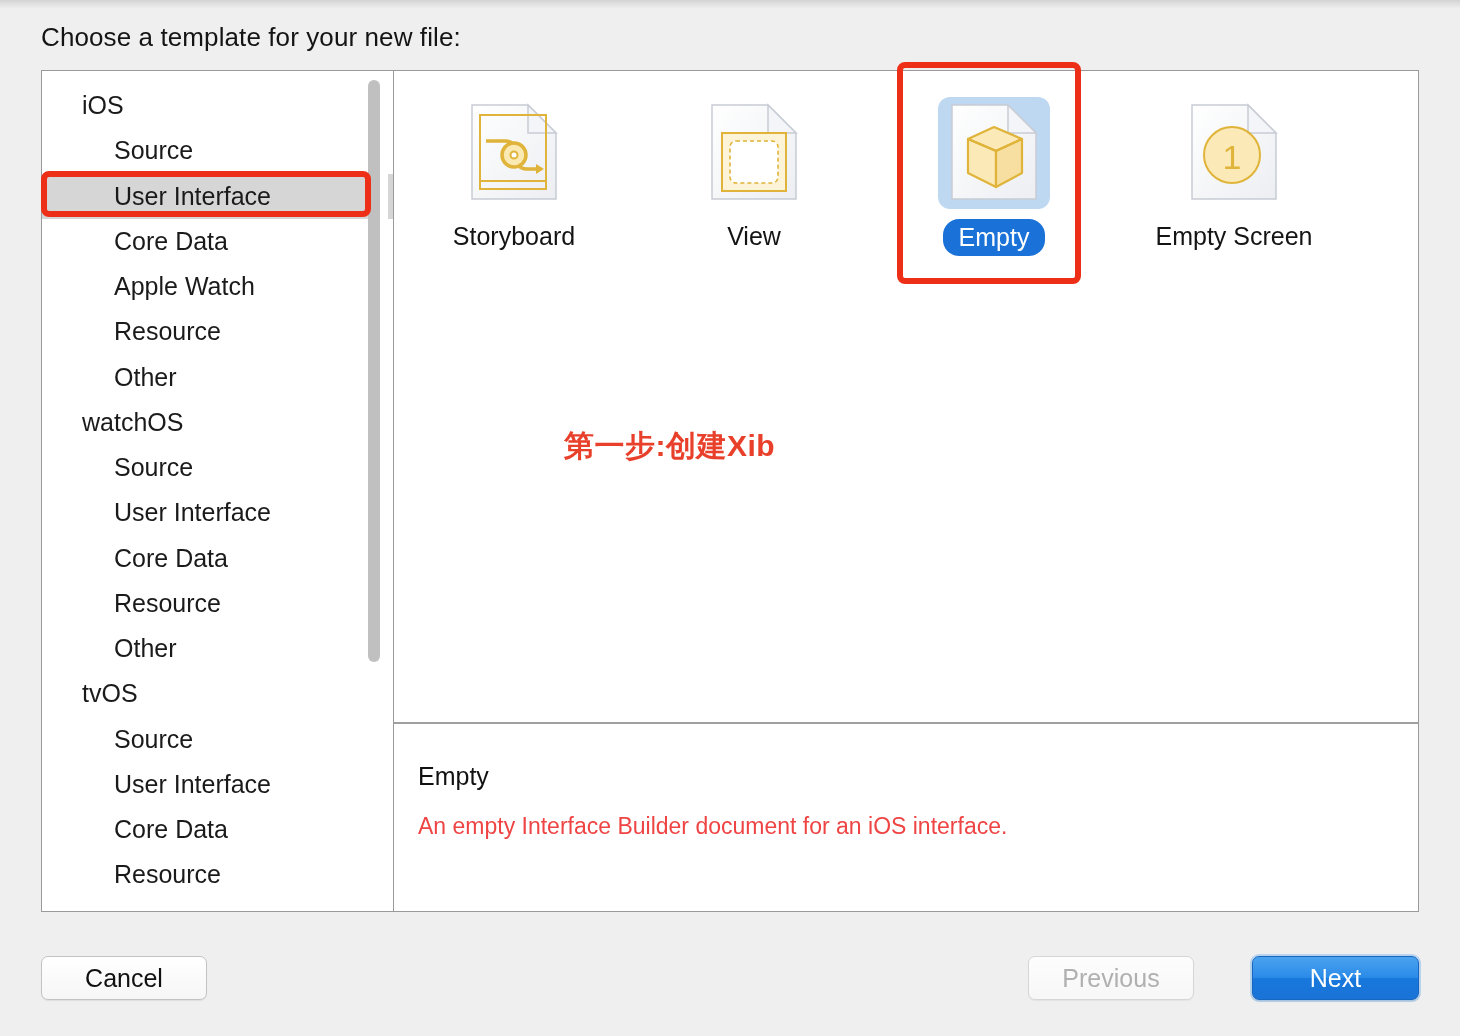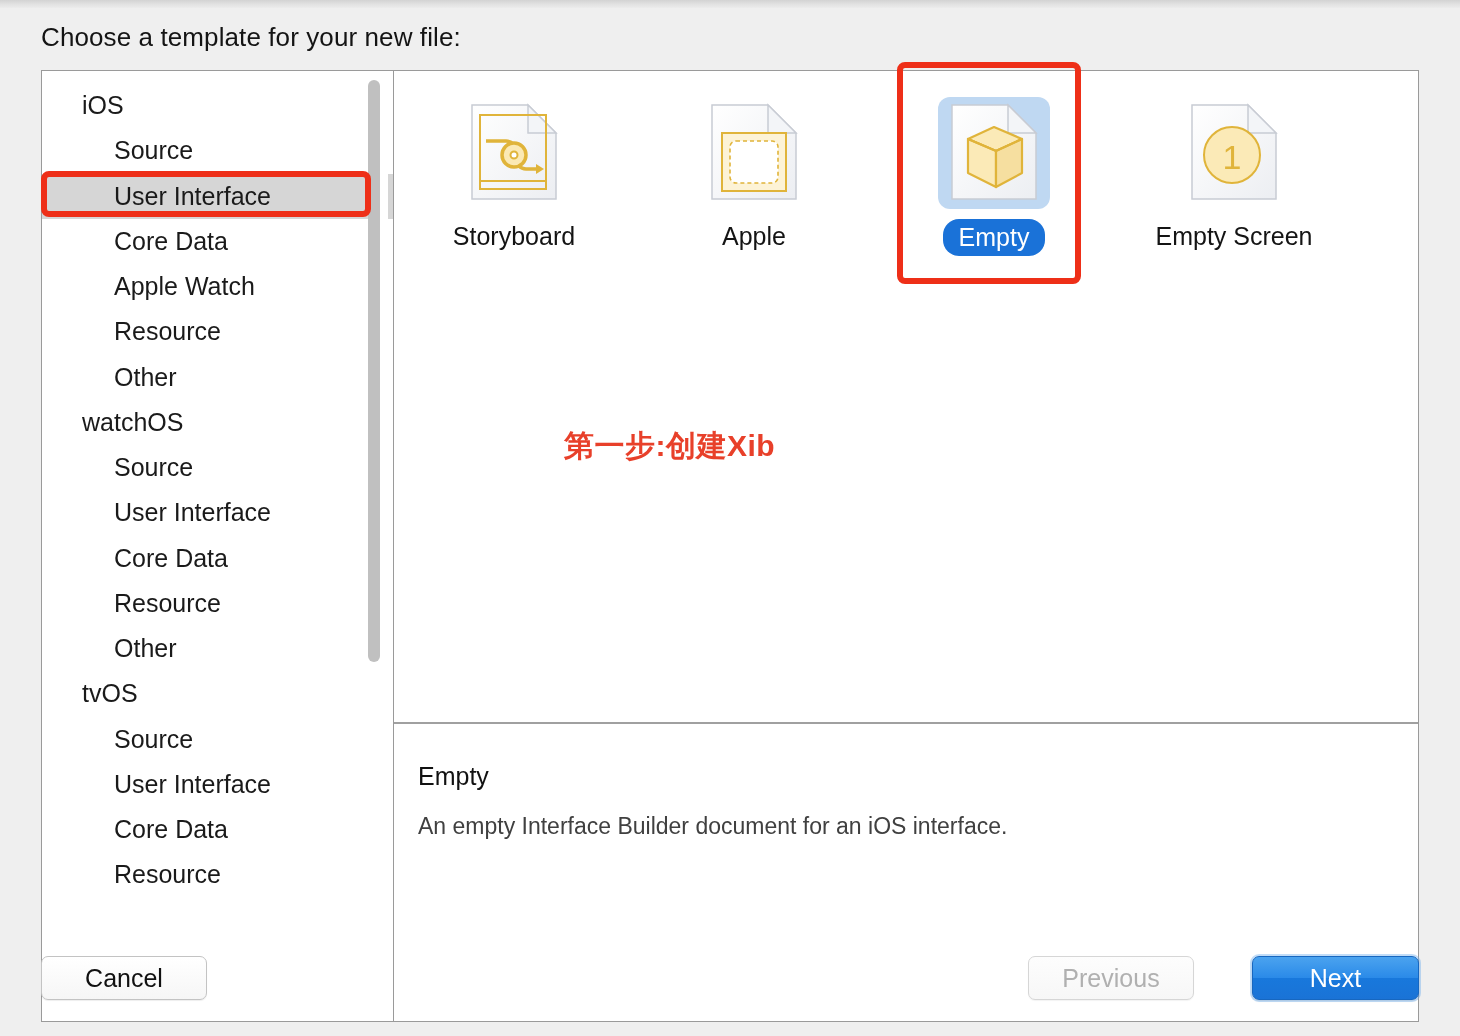--- a/index.html
+++ b/index.html
@@ -23,21 +23,21 @@
   
   .heading {
     position: absolute; left: 41px; top: 22px;
     font-size: 26px; color: #141414; letter-spacing: 0.1px;
     white-space: nowrap;
   }
 
   
   .content-box {
     position: absolute; left: 41px; top: 70px;
-    width: 1378px; height: 952px;
+    width: 1378px; height: 842px;
     border: 1px solid #9a9a9a;
     background: #ffffff;
     display: flex;
     overflow: hidden;
   }
 
   
   .sidebar {
     position: relative;
     width: 352px; height: 100%;
@@ -121,21 +121,21 @@
     letter-spacing: 0.5px;
     white-space: nowrap;
   }
 
   
   .desc-area {
     flex: 1; background: #ffffff;
     padding: 38px 0 0 24px;
   }
   .desc-title { font-size: 25px; color: #111111; }
-  .desc-body { font-size: 23px; color: #404040; margin-top: 22px; }
+  .desc-body { font-size: 23px; color: #ef4444; margin-top: 22px; }
 
   
   .red-box {
     position: absolute;
     border: 6px solid #ee2f18;
     border-radius: 8px;
     pointer-events: none;
   }
   #red-box-sidebar { left: 41px; top: 171px; width: 330px; height: 46px; }
   #red-box-empty   { left: 897px; top: 62px; width: 184px; height: 222px; }
@@ -238,21 +238,21 @@
                       <stop offset="0%" stop-color="#ffffff"></stop>
                       <stop offset="100%" stop-color="#eceef2"></stop>
                     </linearGradient>
                   </defs>
                   <path d="M6 2 H62 L90 30 V96 H6 Z" fill="url(#pg)" stroke="#c8ccd4" stroke-width="1.5"></path>
                   <path d="M62 2 L90 30 H62 Z" fill="#f3f5f8" stroke="#c8ccd4" stroke-width="1.5"></path>
                   <rect x="16" y="30" width="64" height="58" fill="#fdf3d6" stroke="#e0b43a" stroke-width="2"></rect>
                   <rect x="24" y="38" width="48" height="42" rx="6" fill="#ffffff" stroke="#e0b43a" stroke-width="1.6" stroke-dasharray="4 3"></rect>
                 </svg>
               </div>
-              <div class="tmpl-label">Apple</div>
+              <div class="tmpl-label">View</div>
             </div>
             <div class="tmpl selected">
               <div class="tmpl-icon-wrap">
                 <svg width="96" height="100" viewBox="0 0 96 100">
                   <defs>
                     <linearGradient id="pg" x1="0" y1="0" x2="1" y2="1">
                       <stop offset="0%" stop-color="#ffffff"></stop>
                       <stop offset="100%" stop-color="#eceef2"></stop>
                     </linearGradient>
                   </defs>

